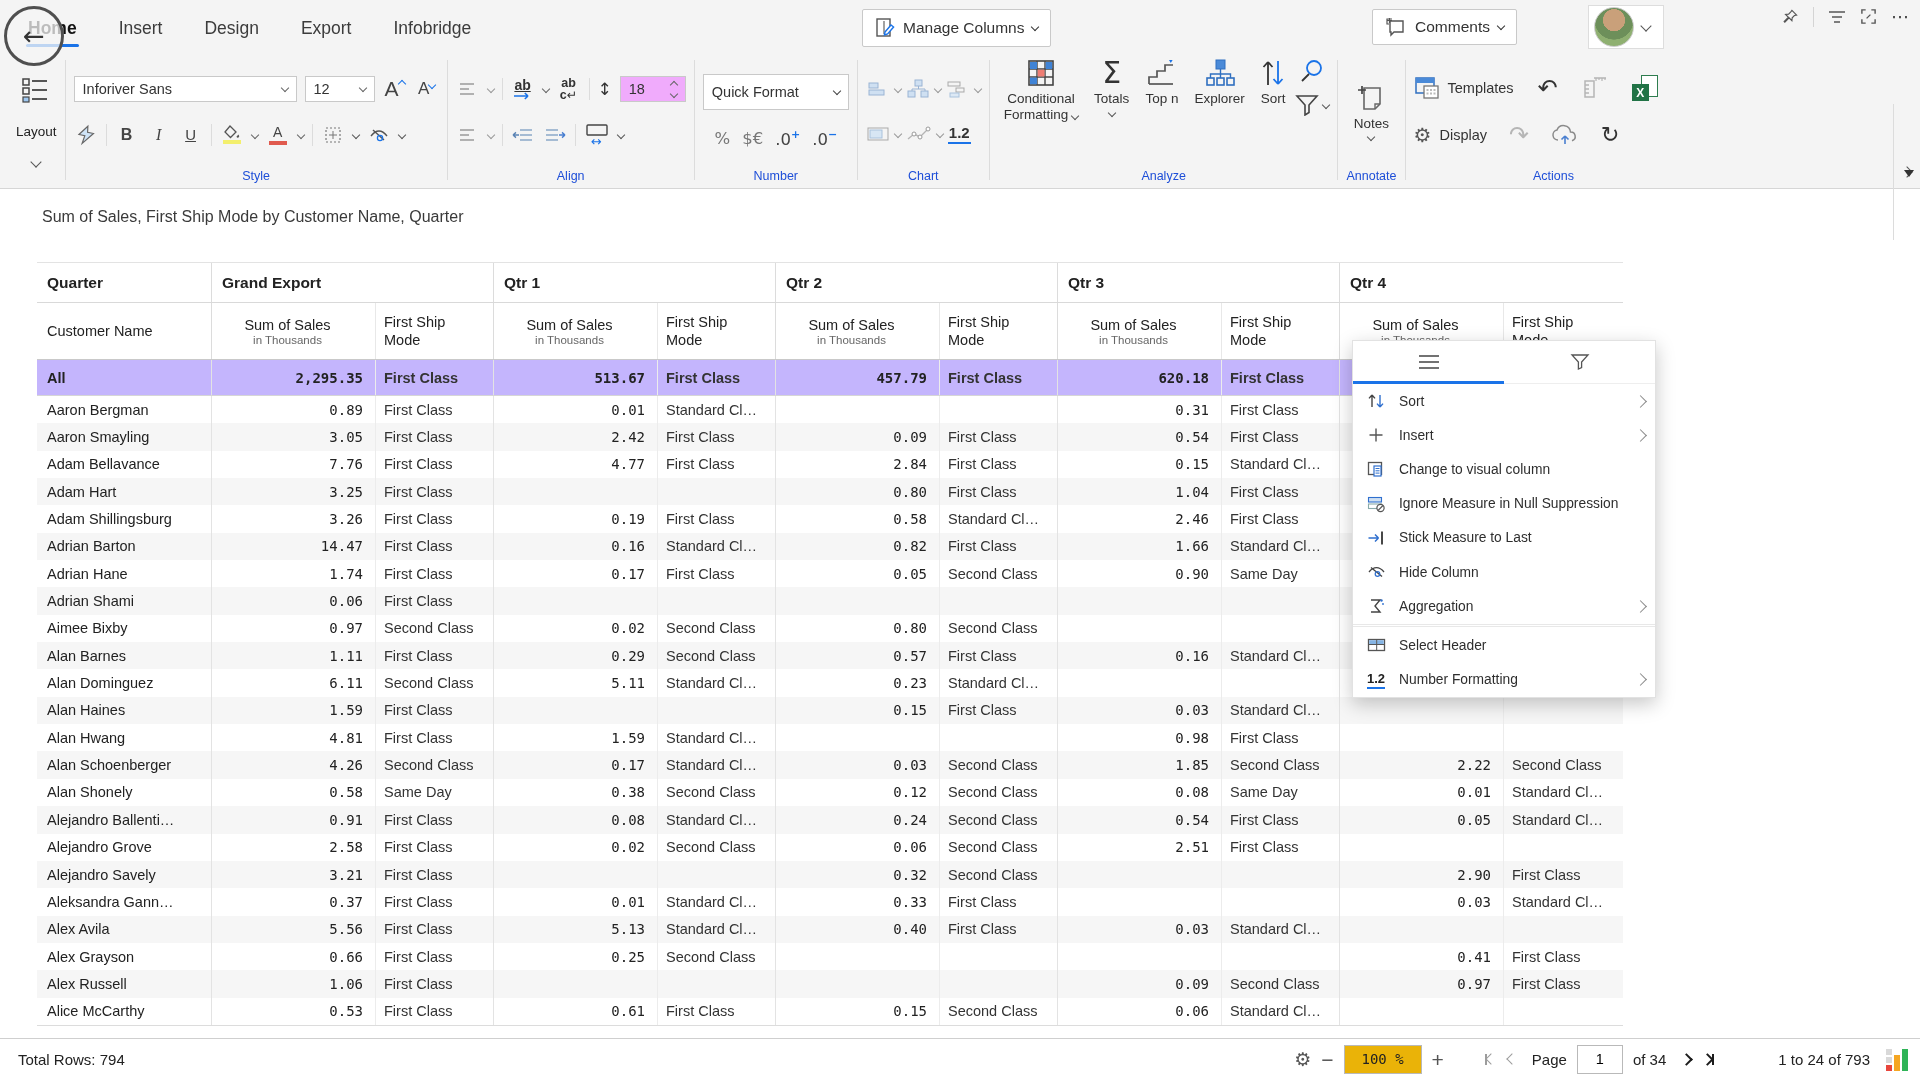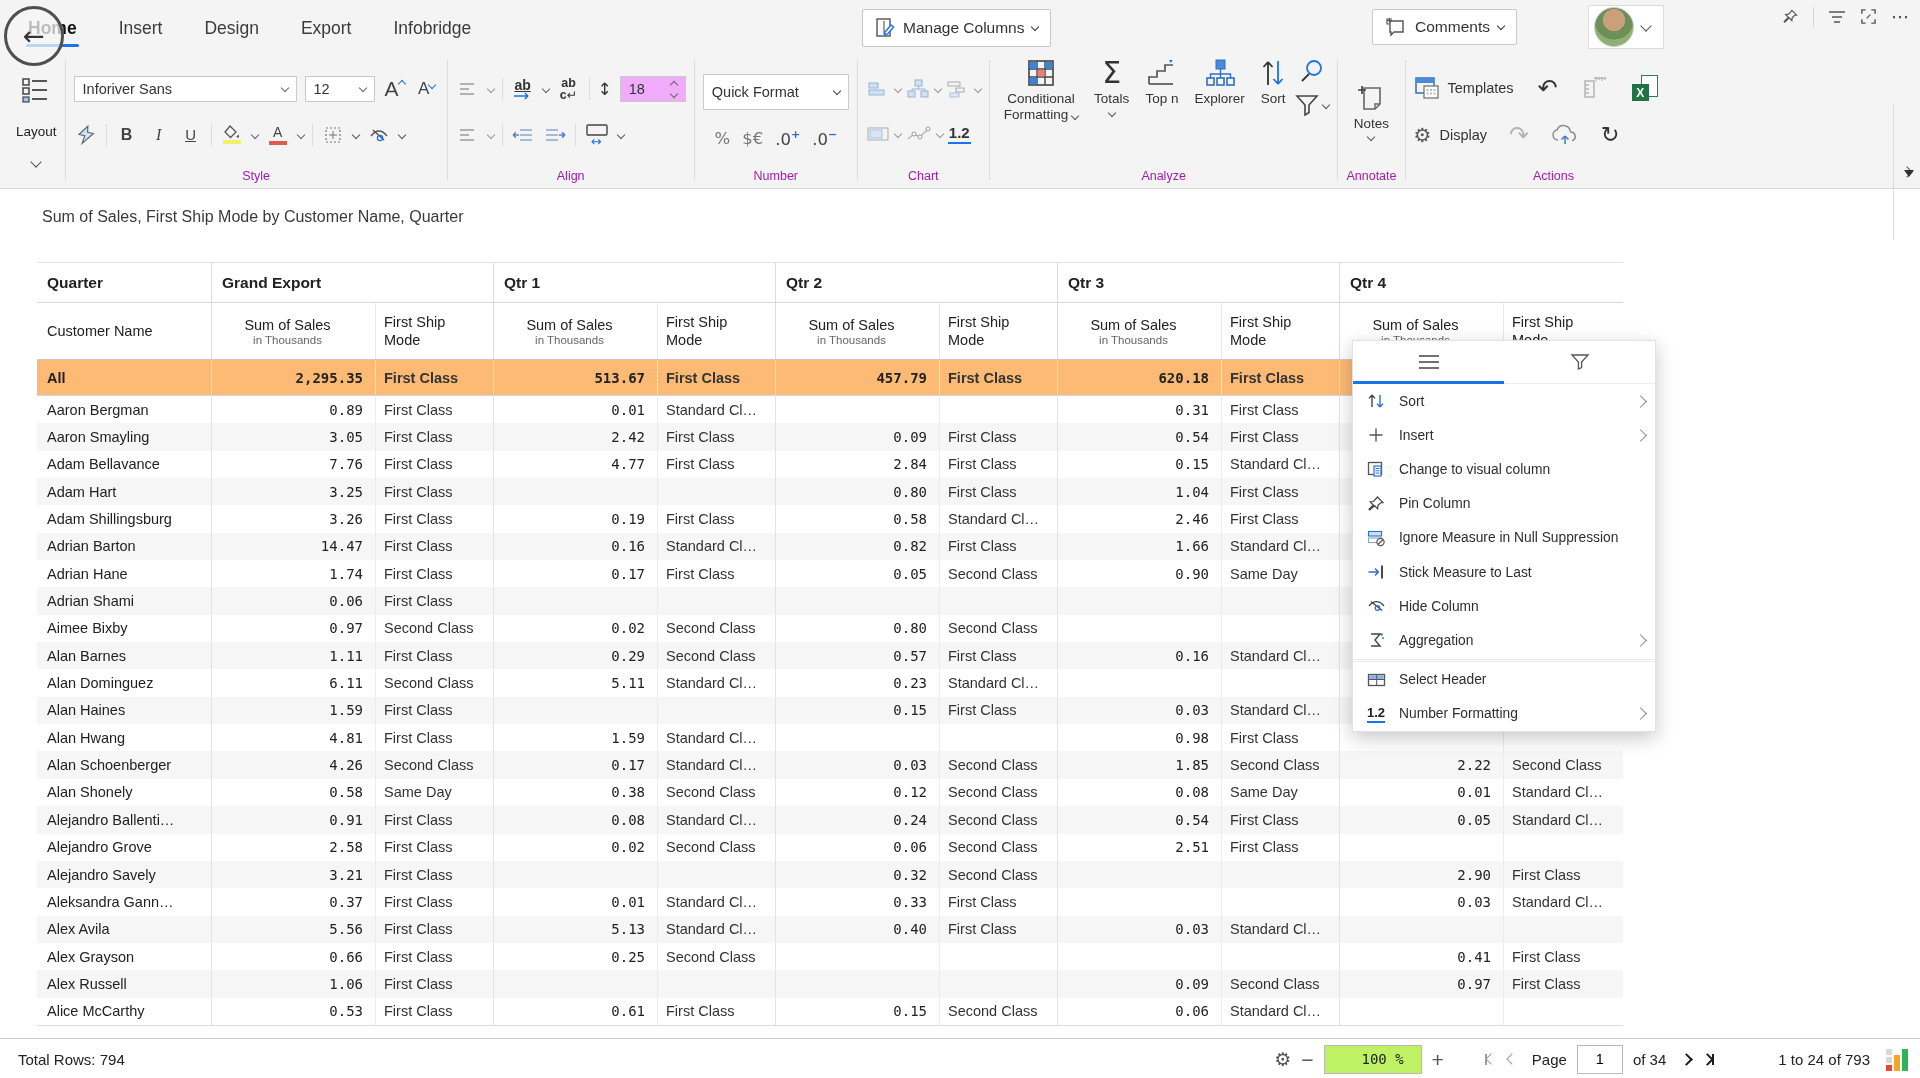--- a/index.html
+++ b/index.html
@@ -20,21 +20,21 @@
   .mngcols{position:absolute;left:862px;top:9px;}
   .cmtbtn{position:absolute;left:1372px;top:9px;}
   .avatar{position:absolute;left:1588px;top:5px;width:76px;height:44px;background:#fff;border:1px solid #ddd;display:flex;align-items:center;gap:8px;padding-left:5px;box-sizing:border-box;}
   .avimg{width:38px;height:38px;border-radius:50%;background:radial-gradient(circle at 50% 32%,#c9a07a 0 34%,#6d8f5a 35% 60%,#8fb071 61% 100%);border:1px solid #ccc;}
   .tr-icons{position:absolute;right:10px;top:6px;display:flex;align-items:center;gap:14px;color:#444;}
   .tr-sep{width:1px;height:20px;background:#d4d4d4;}
   
   .ribbon{position:absolute;left:0;top:52px;width:1920px;height:136px;background:#f4f4f4;border-bottom:1px solid #d6d6d6;display:flex;}
   .grp{display:flex;flex-direction:column;padding:4px 6px 2px;}
   .grp .body{flex:1;display:flex;flex-direction:column;justify-content:space-evenly;}
-  .grp .lbl{text-align:center;font-size:12.5px;color:#a21caf;padding:2px 0 3px;}
+  .grp .lbl{text-align:center;font-size:12.5px;color:#1d4ed8;padding:2px 0 3px;}
   .vdiv{width:1px;background:#dcdcdc;margin:8px 2px;}
   .rrow{display:flex;align-items:center;gap:8px;}
   .sel{background:#fff;border:1px solid #c9c9c9;display:flex;align-items:center;justify-content:space-between;padding:4px 8px;font-size:14.5px;color:#333;}
   .ibtn{display:inline-flex;align-items:center;justify-content:center;color:#444;min-width:24px;height:24px;font-size:15px;}
   .bigbtn{display:flex;flex-direction:column;align-items:center;justify-content:flex-start;gap:3px;padding:2px 6px;font-size:13.5px;color:#333;text-align:center;line-height:1.15;}
   .colorbar{display:block;height:4px;width:18px;margin-top:1px;}
   .ribbon-right{position:absolute;right:0;top:52px;height:136px;width:26px;border-left:1px solid #dcdcdc;display:flex;flex-direction:column;align-items:center;justify-content:center;color:#555;}
   .collapse-tri{position:absolute;right:6px;top:170px;width:0;height:0;border-left:5px solid transparent;border-right:5px solid transparent;border-top:7px solid #333;}
   
   .rpt-title{position:absolute;left:42px;top:208px;font-size:16px;color:#3a3a3a;}
@@ -43,42 +43,42 @@
   .grow{height:39px;border-top:1px solid #e3e3e3;}
   .gcell{grid-column:span 2;display:flex;align-items:center;padding-left:10px;font-weight:bold;font-size:15.5px;border-left:1px solid #dcdcdc;}
   .corner{display:flex;align-items:center;padding-left:10px;font-weight:bold;font-size:15.5px;}
   .mrow{height:56px;border-top:1px solid #d9d9d9;border-bottom:1px solid #c9c9c9;}
   .mcell{display:flex;flex-direction:column;justify-content:center;font-size:14.5px;color:#222;}
   .mcell.num{align-items:center;padding-right:12px;border-left:1px solid #dcdcdc;}
   .mcell .sub{font-size:11.5px;color:#666;margin-top:1px;}
   .mcell.mode{padding-left:8px;border-left:1px solid #e8e8e8;line-height:1.25;}
   .rowhdr{display:flex;align-items:center;padding-left:10px;font-size:14.5px;}
   .trow{height:27.35px;}
-  .trow.total{height:35px;background:#fdba74;font-weight:bold;border-bottom:1px solid #d6d6d6;}
+  .trow.total{height:35px;background:#c4b5fd;font-weight:bold;border-bottom:1px solid #d6d6d6;}
   .trow.alt{background:#f6f6f6;}
   .tcell{display:flex;align-items:center;font-size:14.5px;overflow:hidden;white-space:nowrap;}
   .tcell.name{padding-left:10px;}
   .tcell.num{justify-content:flex-end;padding-right:12px;font-family:"DejaVu Sans Mono",monospace;font-size:14px;border-left:1px solid #e3e3e3;}
   .tcell.mode{padding-left:8px;border-left:1px solid #eceuecec;border-left:1px solid #ececec;color:#333;}
   .tbl-bottom{border-bottom:1px solid #dcdcdc;}
   
   .menu{position:absolute;left:1352px;top:340px;width:302px;background:#fff;border:1px solid #e2e2e2;box-shadow:0 6px 18px rgba(0,0,0,.22);z-index:50;}
   .menu-tabs{display:flex;height:42px;border-bottom:1px solid #eee;}
   .menu-tab{flex:1;display:flex;align-items:center;justify-content:center;position:relative;}
   .menu-tab.active:after{content:"";position:absolute;left:0;right:0;bottom:-1px;height:3px;background:#1a73e8;}
   .mitem{display:flex;align-items:center;height:34.2px;padding:0 10px 0 12px;gap:12px;font-size:13.8px;color:#2e2e2e;cursor:pointer;}
   .mitem .mic{width:22px;display:flex;justify-content:center;align-items:center;}
   .mitem .mlbl{flex:1;}
   .msep{height:1px;background:#e8e8e8;margin:1px 0;}
   .ic-12{font-weight:bold;font-size:13px;color:#222;border-bottom:2px solid #1a73e8;padding-bottom:1px;}
   
   .status{position:absolute;left:0;top:1038px;width:1920px;height:40px;border-top:1px solid #cfcfcf;background:#fff;display:flex;align-items:center;font-size:15px;color:#222;}
   .st-left{margin-left:18px;}
   .st-right{margin-left:auto;display:flex;align-items:center;gap:10px;margin-right:12px;}
-  .zoombox{width:76px;height:27px;border:1px solid #b9b9b9;display:flex;align-items:center;justify-content:center;font-family:"DejaVu Sans Mono",monospace;font-size:14px;background:#bef264;padding-left:20px;}
+  .zoombox{width:76px;height:27px;border:1px solid #b9b9b9;display:flex;align-items:center;justify-content:center;font-family:"DejaVu Sans Mono",monospace;font-size:14px;background:#eab308;}
   .pagebox{width:40px;height:25px;border:1px solid #b9b9b9;text-align:center;font-size:14.5px;font-family:"Liberation Sans",sans-serif;background:#fff;}
   .navg{display:flex;align-items:center;gap:2px;}
   .navbtn{display:inline-flex;align-items:center;justify-content:center;width:20px;height:20px;}
   .gray{color:#9c9c9c;} .dark{color:#1c1c1c;}
   .endbar{display:inline-block;width:2px;height:11px;background:currentColor;}
   .logo{display:flex;align-items:flex-end;gap:2px;height:24px;margin-left:6px;}
   .logo .c1{display:flex;flex-direction:column;gap:2px;}
   .logo .sq{width:6px;height:6px;background:#d9d9d9;}
   .logo .sq.red{background:#e8463c;}
   .logo .bar-o{width:6px;height:16px;background:#f5a623;}
@@ -906,28 +906,20 @@
             <svg width="19" height="18" viewBox="0 0 19 18">
               <rect x="1.5" y="2.5" width="13" height="12" fill="none" stroke="#555" stroke-width="1.3"></rect>
               <rect x="7" y="6" width="7" height="10" fill="#fff" stroke="#2f6fce" stroke-width="1.2"></rect>
               <path d="M8.5 8.5h4M8.5 10.8h4M8.5 13.1h4" stroke="#2f6fce" stroke-width="1"></path>
             </svg>
           </span>
           <span class="mlbl">Change to visual column</span>
         </div>
         <div class="mitem">
           <span class="mic">
-            <svg width="18" height="18" viewBox="0 0 18 18">
-              <path d="M10.5 2l5.5 5.5-2.6.5-2.4 2.4-.4 3.4-3.1-3.1L2.7 15l-.7-.7 4.3-4.3L3.2 6.9l3.4-.4z" fill="none" stroke="#444" stroke-width="1.2"></path>
-            </svg>
-          </span>
-          <span class="mlbl">Pin Column</span>
-        </div>
-        <div class="mitem">
-          <span class="mic">
             <svg width="19" height="18" viewBox="0 0 19 18">
               <rect x="1.5" y="2.5" width="13" height="4.5" fill="#cfe0f2" stroke="#2f6fce" stroke-width="1.1"></rect>
               <rect x="1.5" y="9" width="13" height="4.5" fill="none" stroke="#8aa" stroke-width="1.1"></rect>
               <circle cx="13.5" cy="13" r="3.6" fill="#fff" stroke="#555" stroke-width="1.2"></circle>
               <path d="M11 15.5l5-5" stroke="#555" stroke-width="1.2"></path>
             </svg>
           </span>
           <span class="mlbl">Ignore Measure in Null Suppression</span>
         </div>
         <div class="mitem">

